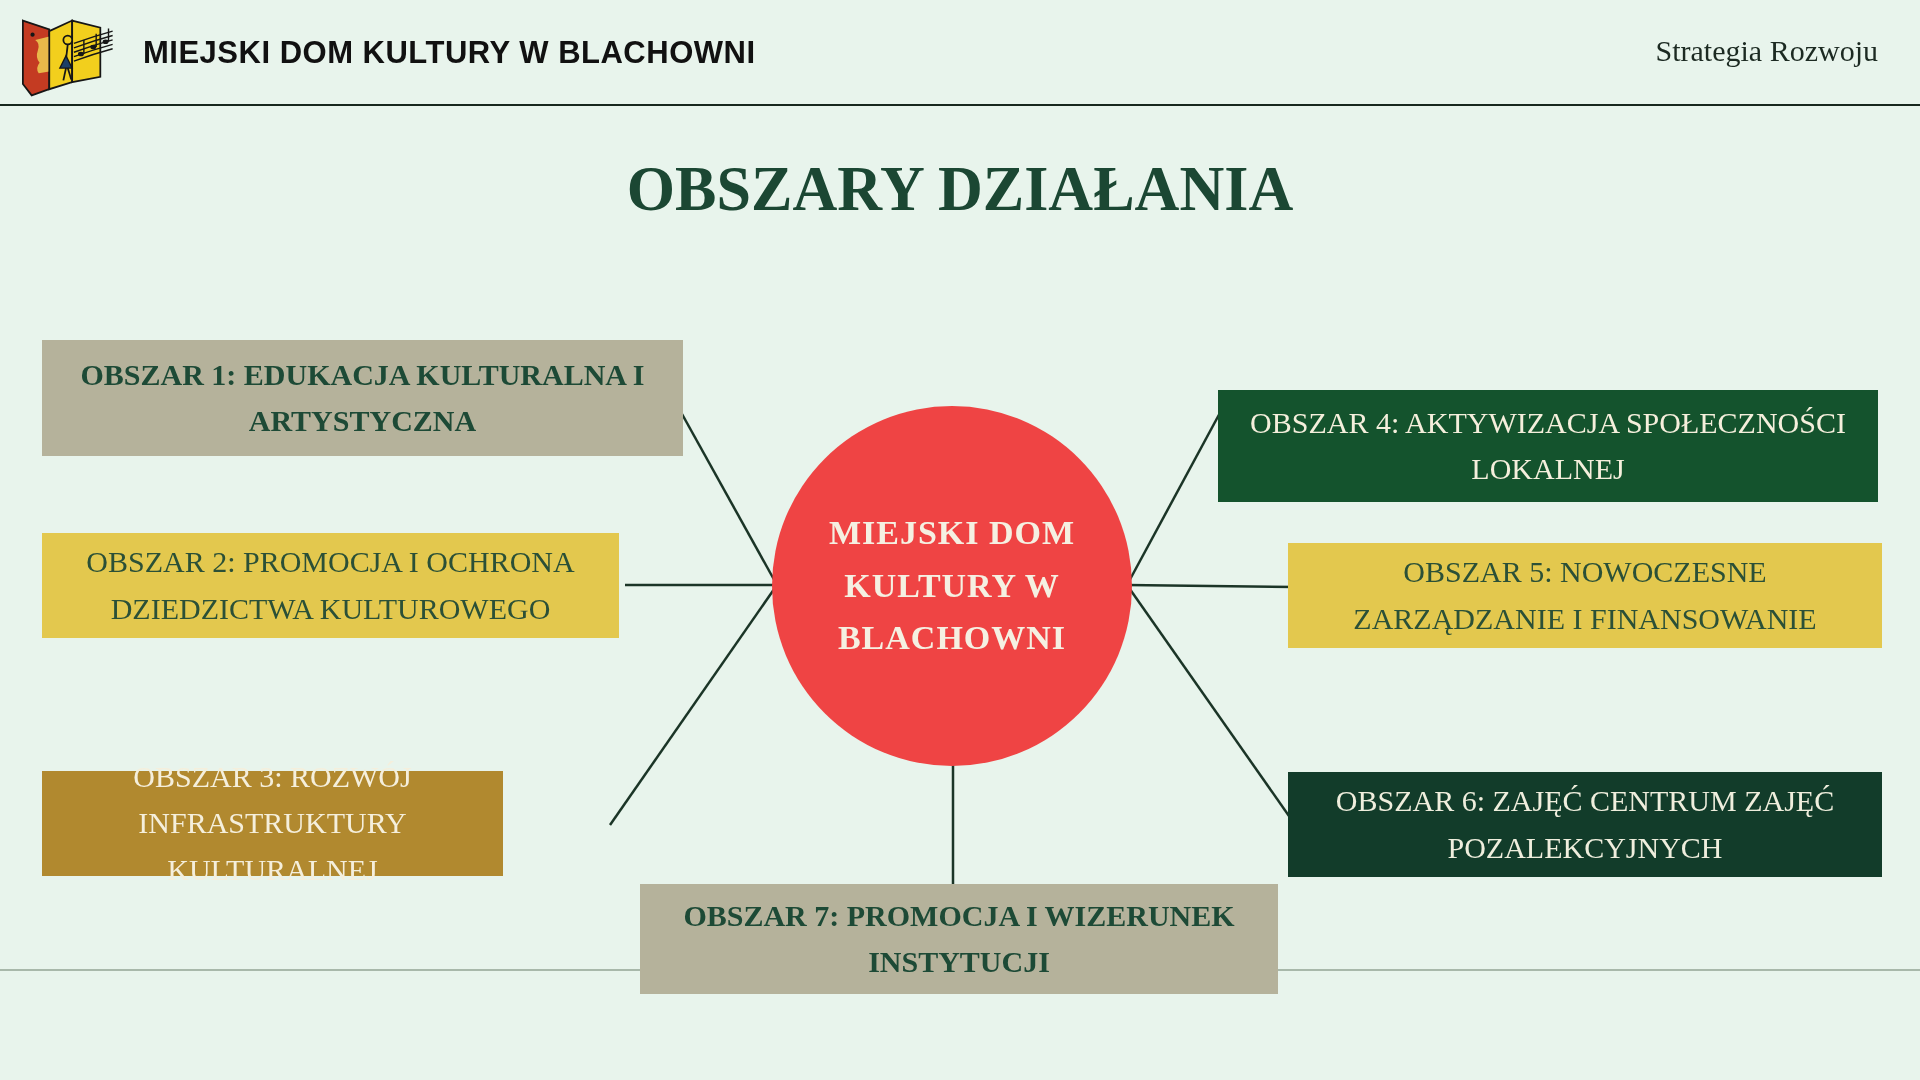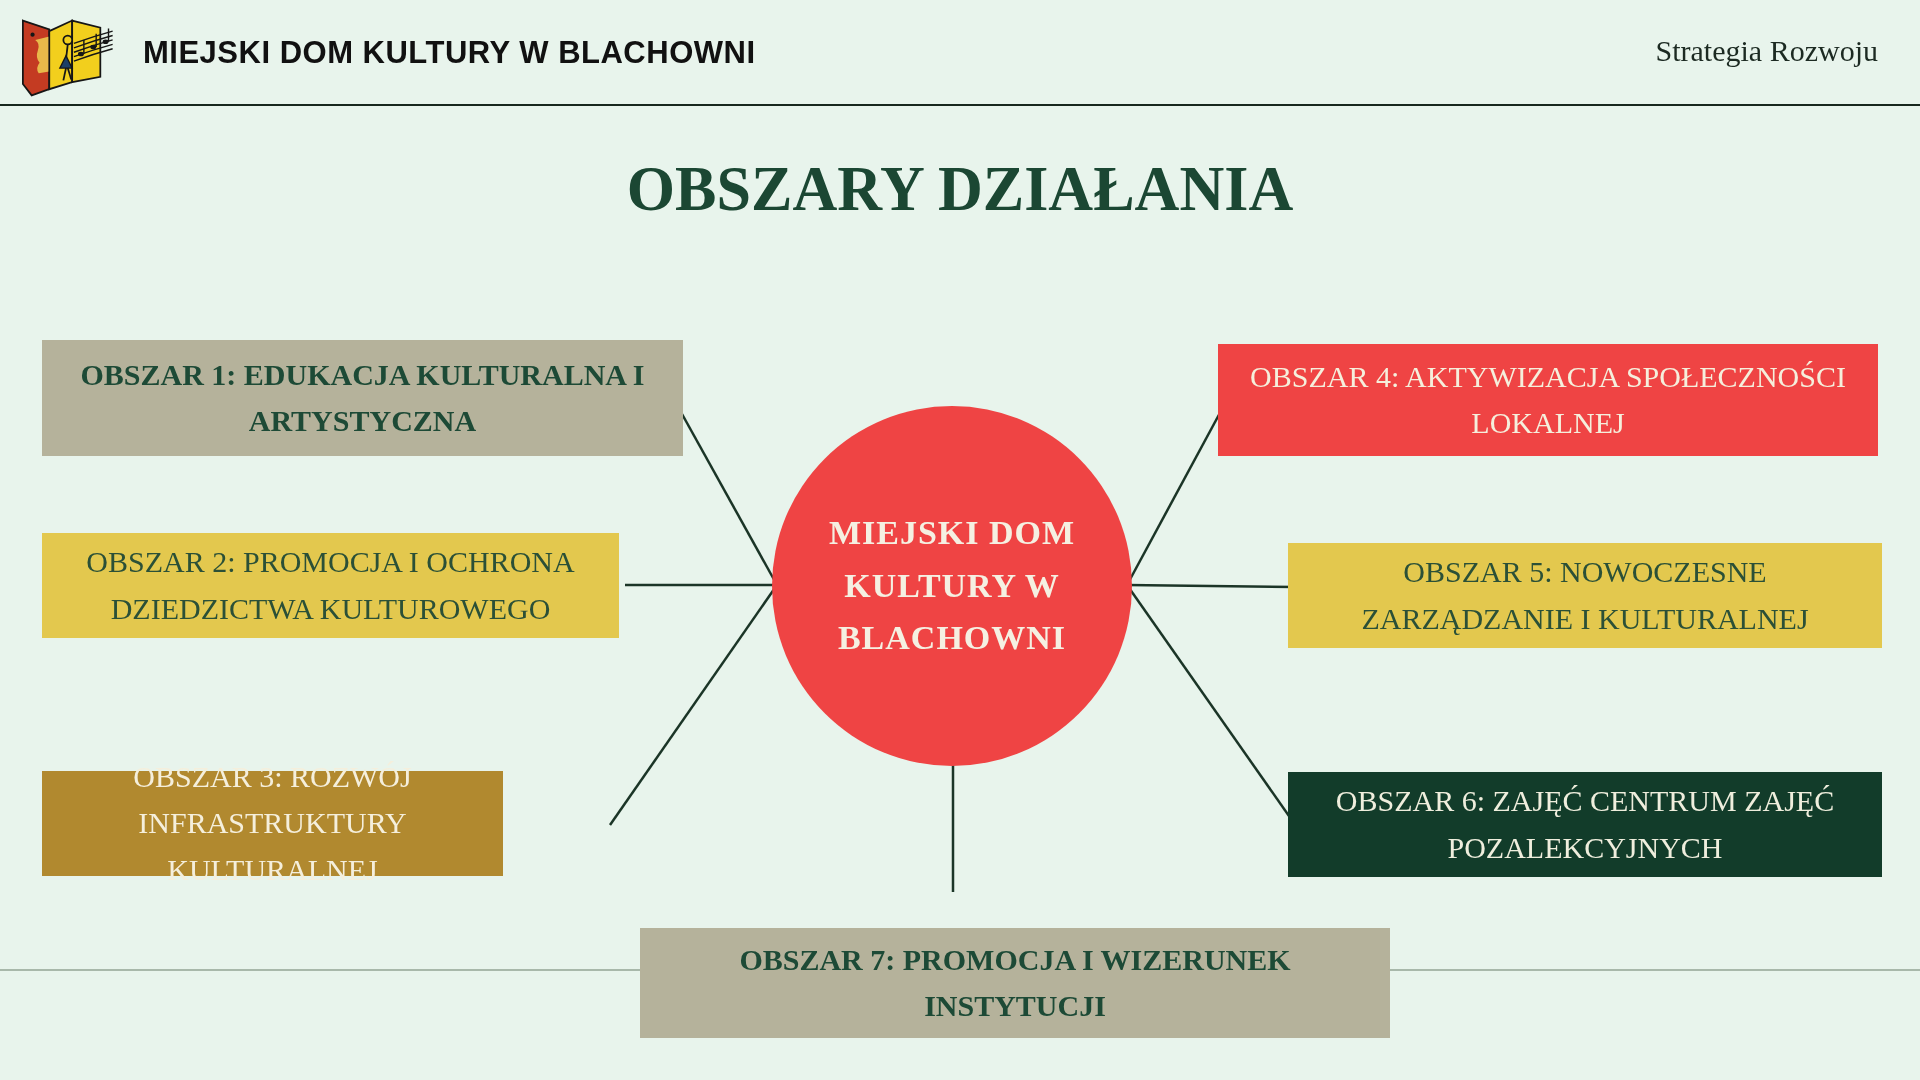--- a/index.html
+++ b/index.html
@@ -32,21 +32,21 @@
     position:absolute;display:flex;align-items:center;justify-content:center;
     text-align:center;font-size:30px;line-height:1.55;white-space:pre-line;padding:16px 10px;box-sizing:border-box;
   }
   .bold{font-weight:700;}
   .box1{left:42px;top:340px;width:641px;height:116px;}
   .box2{left:42px;top:533px;width:577px;height:105px;}
   .box3{left:42px;top:771px;width:461px;height:105px;}
   .box4{left:1218px;top:344px;width:660px;height:112px;}
   .box5{left:1288px;top:543px;width:594px;height:105px;}
   .box6{left:1288px;top:772px;width:594px;height:105px;}
-  .box7{left:640px;top:884px;width:750px;height:110px;margin-top:44px;}
+  .box7{left:640px;top:884px;width:638px;height:110px;}
   
   .circle{
     position:absolute;left:772px;top:406px;width:360px;height:360px;border-radius:50%;
     display:flex;align-items:center;justify-content:center;text-align:center;
     font-size:34px;font-weight:700;line-height:1.55;letter-spacing:1px;white-space:pre-line;
   }
 </style>
 </head>
 <body>
 
@@ -107,24 +107,24 @@
   </svg>
 
   <div class="divider-bottom" style="background: rgb(168, 184, 170);"></div>
 
   <div class="area box1 bold" style="background: rgb(181, 178, 155); color: rgb(29, 74, 54);">OBSZAR 1: EDUKACJA KULTURALNA I
 ARTYSTYCZNA</div>
   <div class="area box2" style="background: rgb(227, 200, 78); color: rgb(43, 80, 55);">OBSZAR 2: PROMOCJA I OCHRONA
 DZIEDZICTWA KULTUROWEGO</div>
   <div class="area box3" style="background: rgb(177, 137, 47); color: rgb(245, 239, 220);">OBSZAR 3: ROZWÓJ
 INFRASTRUKTURY KULTURALNEJ</div>
-  <div class="area box4" style="background: #ef4444; color: rgb(245, 239, 220);">OBSZAR 4: AKTYWIZACJA SPOŁECZNOŚCI
+  <div class="area box4" style="background: #14532d; color: rgb(245, 239, 220); margin-top: 46px;">OBSZAR 4: AKTYWIZACJA SPOŁECZNOŚCI
 LOKALNEJ</div>
   <div class="area box5" style="background: rgb(227, 200, 78); color: rgb(43, 80, 55);">OBSZAR 5: NOWOCZESNE
-ZARZĄDZANIE I KULTURALNEJ</div>
+ZARZĄDZANIE I FINANSOWANIE</div>
   <div class="area box6" style="background: rgb(18, 60, 42); color: rgb(239, 238, 221);">OBSZAR 6: ZAJĘĆ CENTRUM ZAJĘĆ
 POZALEKCYJNYCH</div>
   <div class="area box7 bold" style="background: rgb(181, 178, 155); color: rgb(29, 74, 54);">OBSZAR 7: PROMOCJA I WIZERUNEK
 INSTYTUCJI</div>
 
   <div class="circle" style="background: #ef4444; color: rgb(245, 240, 226);">MIEJSKI DOM
 KULTURY W
 BLACHOWNI</div>
 
 </div>

